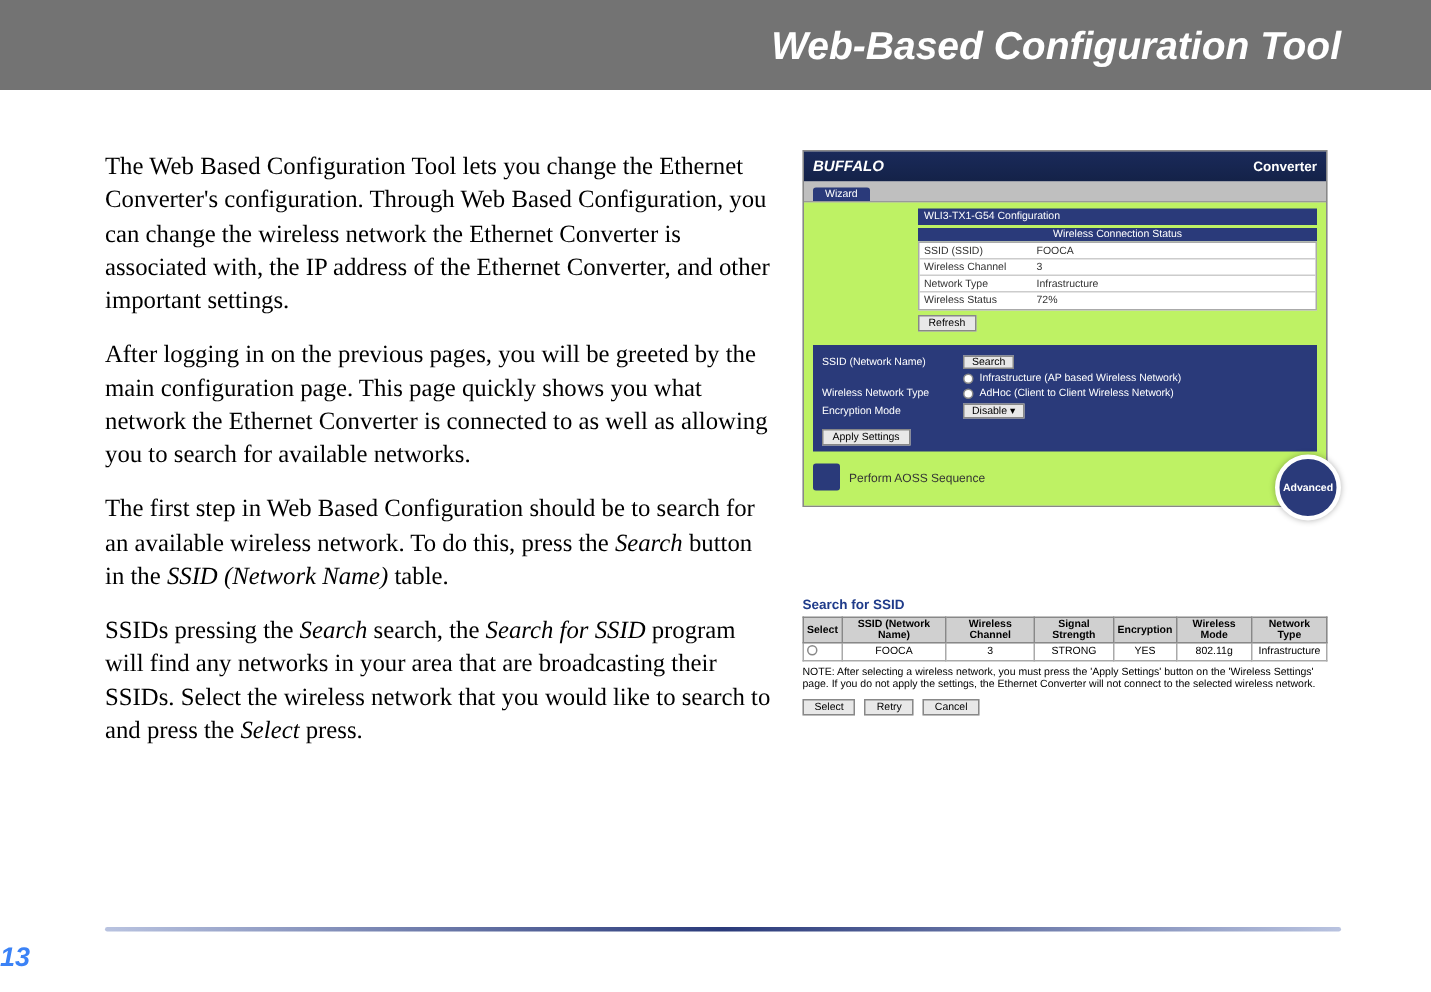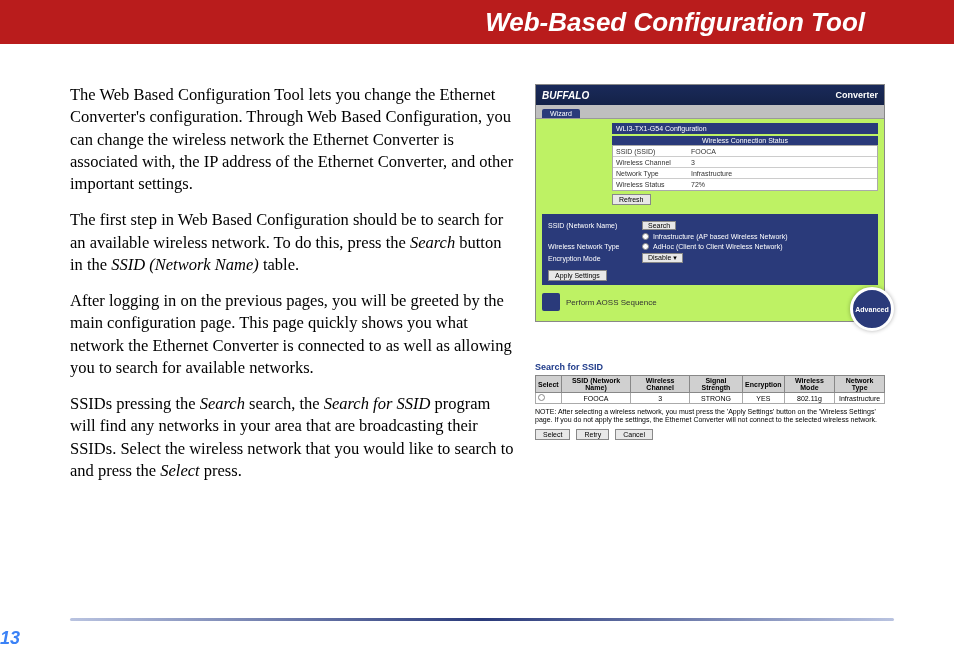--- a/index.html
+++ b/index.html
@@ -5,26 +5,26 @@
   * { box-sizing: border-box; margin: 0; padding: 0; }
   body {
     width: 954px;
     height: 661px;
     background: #fff;
     font-family: Georgia, 'Times New Roman', serif;
     position: relative;
     overflow: hidden;
   }
   .header-bar {
-    background: #b91c1c;
-    height: 44px;
+    background: #737373;
+    height: 60px;
     display: flex;
     align-items: center;
     justify-content: flex-end;
-    padding-right: 89px;
+    padding-right: 60px;
   }
   .header-title {
     color: #fff;
     font-family: Arial, Helvetica, sans-serif;
     font-style: italic;
     font-weight: bold;
     font-size: 26px;
   }
   .content {
     display: flex;
@@ -36,21 +36,21 @@
     font-size: 16.5px;
     line-height: 1.35;
     color: #000;
   }
   .text-col p { margin-bottom: 14px; }
   .ital { font-style: italic; }
   .img-col {
     flex: 1;
     display: flex;
     flex-direction: column;
-    gap: 40px;
+    gap: 60px;
   }
 
   
   .shot {
     width: 350px;
     background: #d8d8d8;
     border: 1px solid #888;
     font-family: Arial, sans-serif;
     font-size: 8px;
     position: relative;
@@ -226,24 +226,24 @@
 </head>
 <body>
 
 <div class="header-bar">
   <div class="header-title">Web-Based Configuration Tool</div>
 </div>
 
 <div class="content">
   <div class="text-col">
     <p>The Web Based Configuration Tool lets you change the Ethernet Converter's configuration. Through Web Based Configuration, you can change the wireless network the Ethernet Converter is associated with, the IP address of the Ethernet Converter, and other important settings.</p>
+    <p>After logging in on the previous pages, you will be greeted by the main configuration page. This page quickly shows you what network the Ethernet Converter is connected to as well as allowing you to search for available networks.</p>
     <p>
       <span>The first step in Web Based Configuration should be to search for an available wireless network. To do this, press the </span><span class="ital">Search</span><span> button in the </span><span class="ital">SSID (Network Name)</span><span> table.</span>
     </p>
-    <p>After logging in on the previous pages, you will be greeted by the main configuration page. This page quickly shows you what network the Ethernet Converter is connected to as well as allowing you to search for available networks.</p>
     <p>
       <span>SSIDs pressing the </span><span class="ital">Search</span><span> search, the </span><span class="ital">Search for SSID</span><span> program will find any networks in your area that are broadcasting their SSIDs.  Select the wireless network that you would like to search to and press the </span><span class="ital">Select</span><span> press.</span>
     </p>
   </div>
 
   <div class="img-col">
 
     <div class="shot">
       <div class="shot-top">
         <span>BUFFALO</span>

